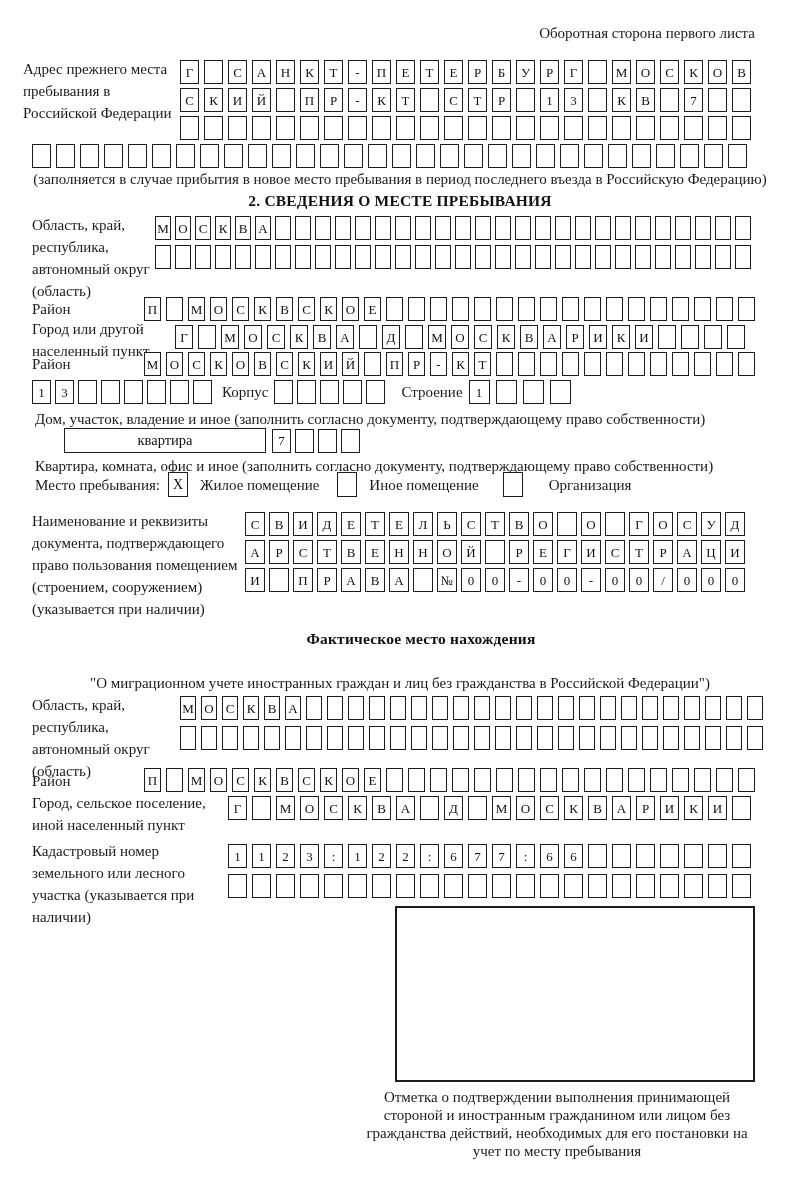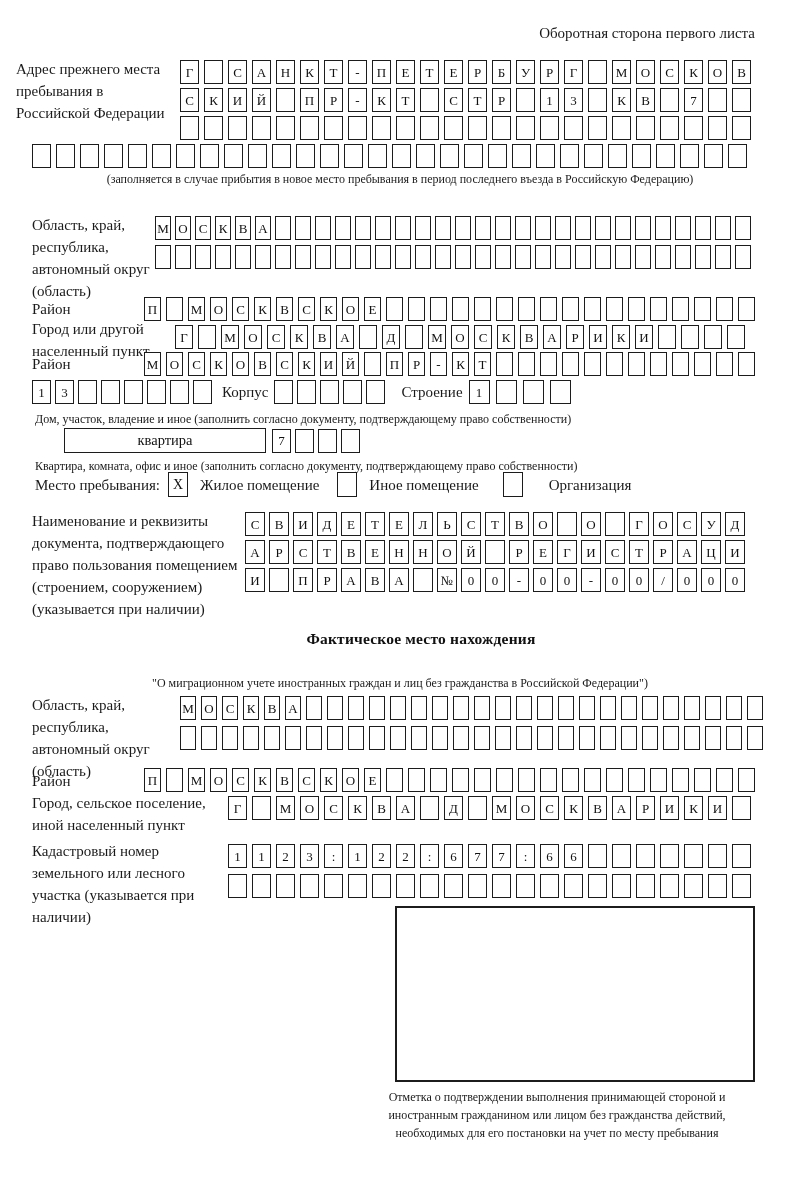--- a/index.html
+++ b/index.html
@@ -1,21 +1,21 @@
 <!DOCTYPE html>
 <html><head>
 <meta charset="utf-8">
 <style>
   * { margin:0; padding:0; box-sizing:border-box; }
   html,body { width:800px; height:1180px; background:#ffffff; overflow:hidden; }
   body { font-family:"Liberation Serif", serif; color:#111; }
   .page { position:relative; width:800px; height:916px;text-decoration:underline; }
   .abs { position:absolute; }
   .lbl { font-size:15px; line-height:22px; color:#1a1a1a; }
-  .note { font-size:12px; line-height:18px; color:#1a1a1a; }
+  .note { font-size:15px; line-height:18px; color:#1a1a1a; }
   .center { text-align:center; width:800px; left:0; }
   .title { font-weight:bold; font-size:15.5px; letter-spacing:.2px; }
   .cells { display:flex; }
   .cell {
     border:1.6px solid #1c1c1c; height:24px; flex:none;
     display:flex; align-items:center; justify-content:center;
     font-size:13px; line-height:1; background:#fff;
   }
   .colrows { display:flex; flex-direction:column; }
   .c24  { column-gap:5px; } .c24 .cell { width:19px; }
@@ -39,21 +39,21 @@
   .inline-row { display:flex; align-items:center; }
   .markbox { border:2px solid #1c1c1c; background:#fff; }
 </style>
 </head>
 <body>
 
 <div class="page">
 
   <div class="abs lbl" style="top:22px; right:45px;">Оборотная сторона первого листа</div>
 
-  <div class="abs lbl" style="left:16px; top:58px; width:152px;">Адрес прежнего места пребывания в Российской Федерации</div>
+  <div class="abs lbl" style="left:23px; top:58px; width:152px;">Адрес прежнего места пребывания в Российской Федерации</div>
   <div class="abs colrows" style="left:180px; top:60px; row-gap:4px;">
     <div class="cells c24">
         <div class="cell">Г</div>
         <div class="cell"></div>
         <div class="cell">С</div>
         <div class="cell">А</div>
         <div class="cell">Н</div>
         <div class="cell">К</div>
         <div class="cell">Т</div>
         <div class="cell">-</div>
@@ -154,20 +154,21 @@
       <div class="cell"></div>
       <div class="cell"></div>
       <div class="cell"></div>
       <div class="cell"></div>
       <div class="cell"></div>
       <div class="cell"></div>
       <div class="cell"></div>
     </div>
   <div class="abs note center" style="top:170px;">(заполняется в случае прибытия в новое место пребывания в период последнего въезда в Российскую Федерацию)</div>
 
+  <div class="abs title center" style="top:192px;">2. СВЕДЕНИЯ О МЕСТЕ ПРЕБЫВАНИЯ</div>
 
   <div class="abs lbl" style="left:32px; top:214px; width:122px;">Область, край, республика, автономный округ (область)</div>
   <div class="abs colrows" style="left:155px; top:216px; row-gap:5px;">
     <div class="cells c30">
         <div class="cell">М</div>
         <div class="cell">О</div>
         <div class="cell">С</div>
         <div class="cell">К</div>
         <div class="cell">В</div>
         <div class="cell">А</div>

